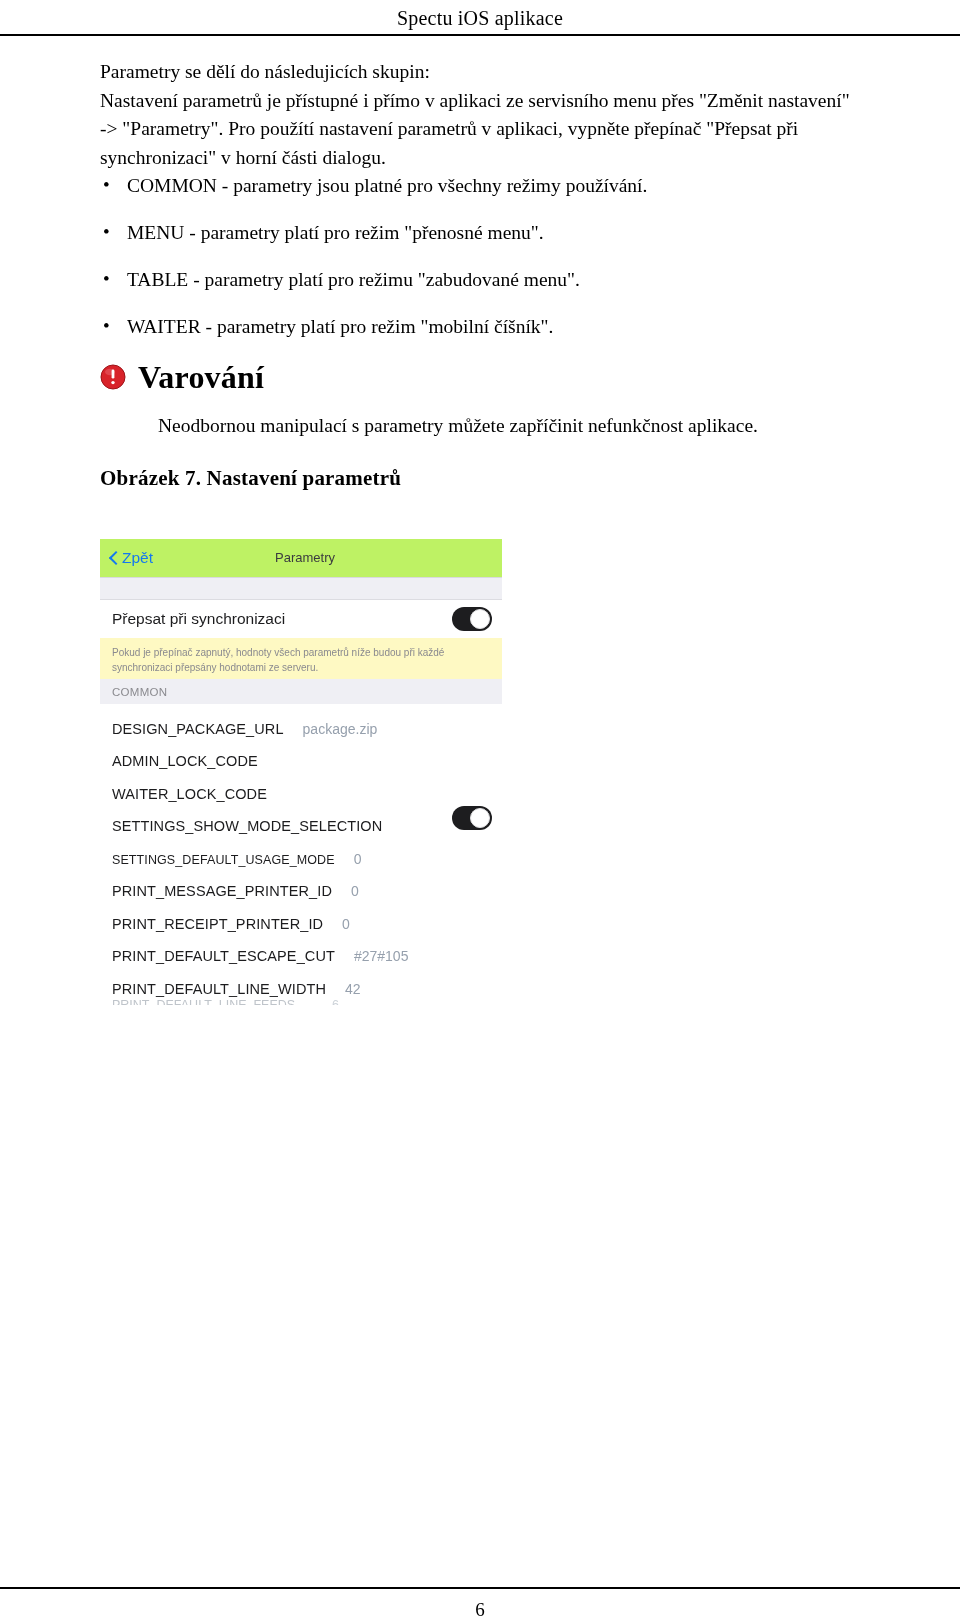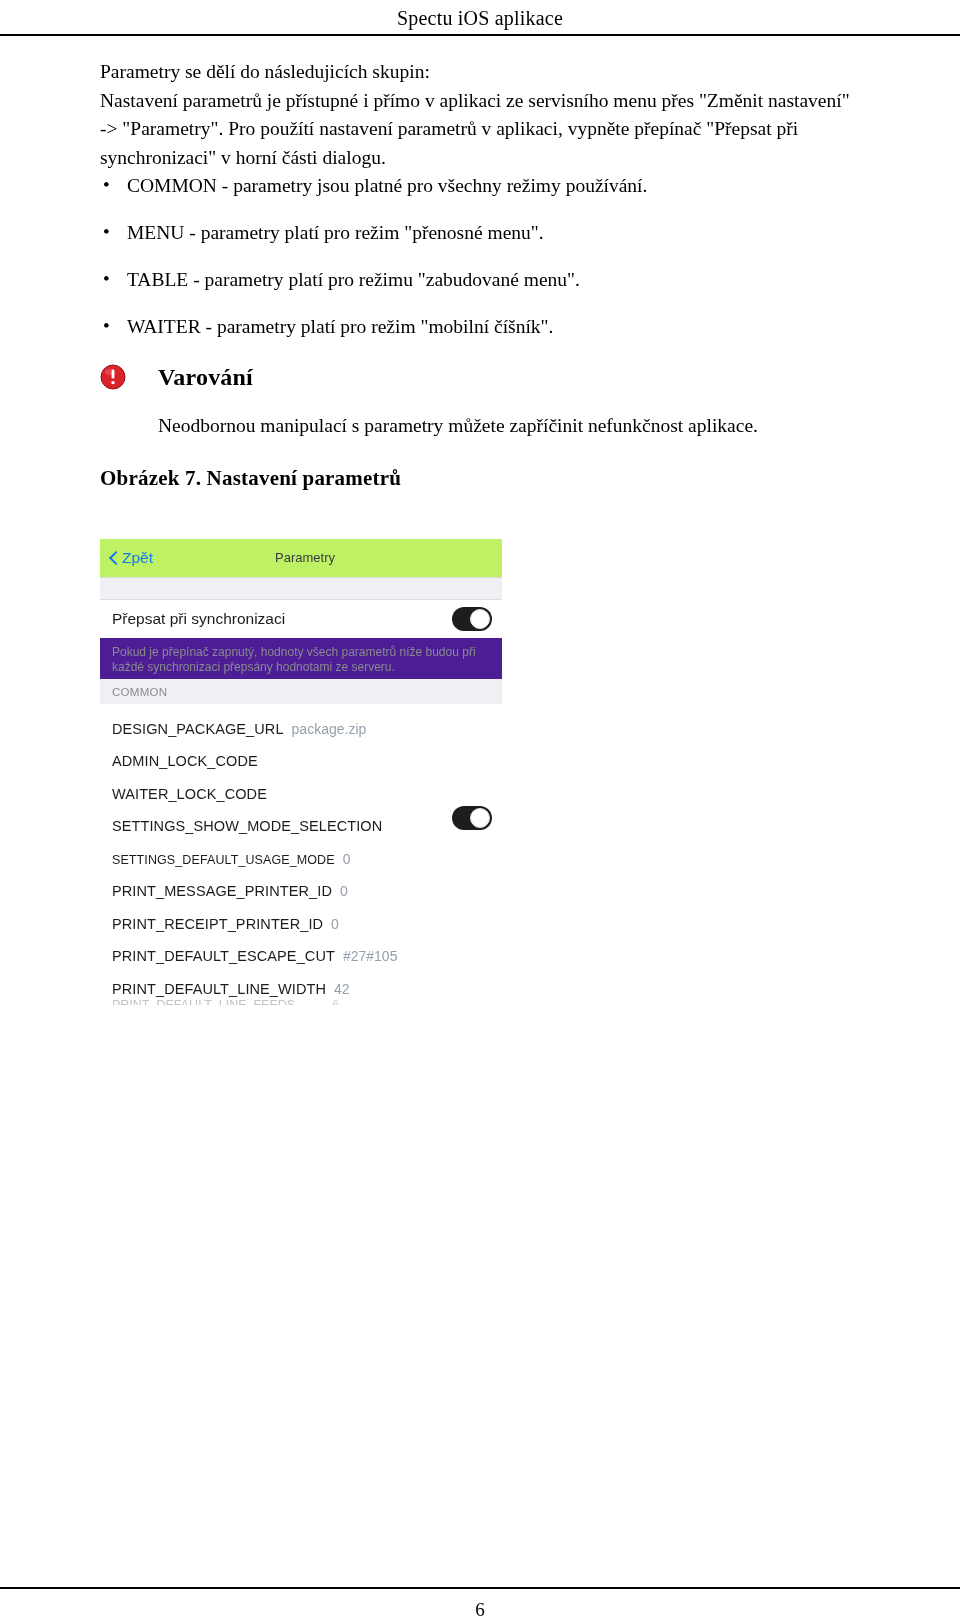--- a/index.html
+++ b/index.html
@@ -95,23 +95,23 @@
   }
   .warn-icon {
     width: 26px;
     height: 26px;
     flex: 0 0 26px;
     position: relative;
     margin-left: 0px;
   }
   .warn-icon svg { display: block; }
   .warning-title {
-    font-size: 24px;
+    font-size: 32px;
     font-weight: bold;
-    margin-left: 32px;
+    margin-left: 12px;
     letter-spacing: 0.2px;
   }
   .warning-text {
     margin-top: 18px;
     margin-left: 58px;
     font-size: 19.5px;
     line-height: 28px;
   }
 
   .figure-caption {
@@ -209,23 +209,23 @@
     right: 2px;
     top: 2px;
     width: 20px;
     height: 20px;
     border-radius: 50%;
     background: #ffffff;
     border: 1px solid #e2e2e4;
     box-sizing: border-box;
   }
   .ios-footnote {
-    background: #4c1d95;
+    background: #fef9c3;
     padding: 7px 12px 4px 12px;
-    font-size: 12px;
+    font-size: 10px;
     line-height: 15px;
     color: #8a8a8f;
   }
   .ios-section-head {
     background: #efeff4;
     padding: 7px 12px 6px 12px;
     font-size: 11.5px;
     color: #8a8a8f;
     letter-spacing: 0.3px;
   }
@@ -246,21 +246,21 @@
     color: #1c1c1e;
     letter-spacing: 0.1px;
     white-space: nowrap;
   }
   .ios-row.small .p-key {
     font-size: 12.5px;
   }
   .ios-row .p-val {
     font-size: 14px;
     color: #96a0ad;
-    margin-left: 8px;
+    margin-left: 19px;
     white-space: nowrap;
   }
   .ios-row .toggle {
     width: 40px;
     height: 24px;
   }
   .ios-row-clip {
     height: 13px;
     overflow: hidden;
     position: relative;

